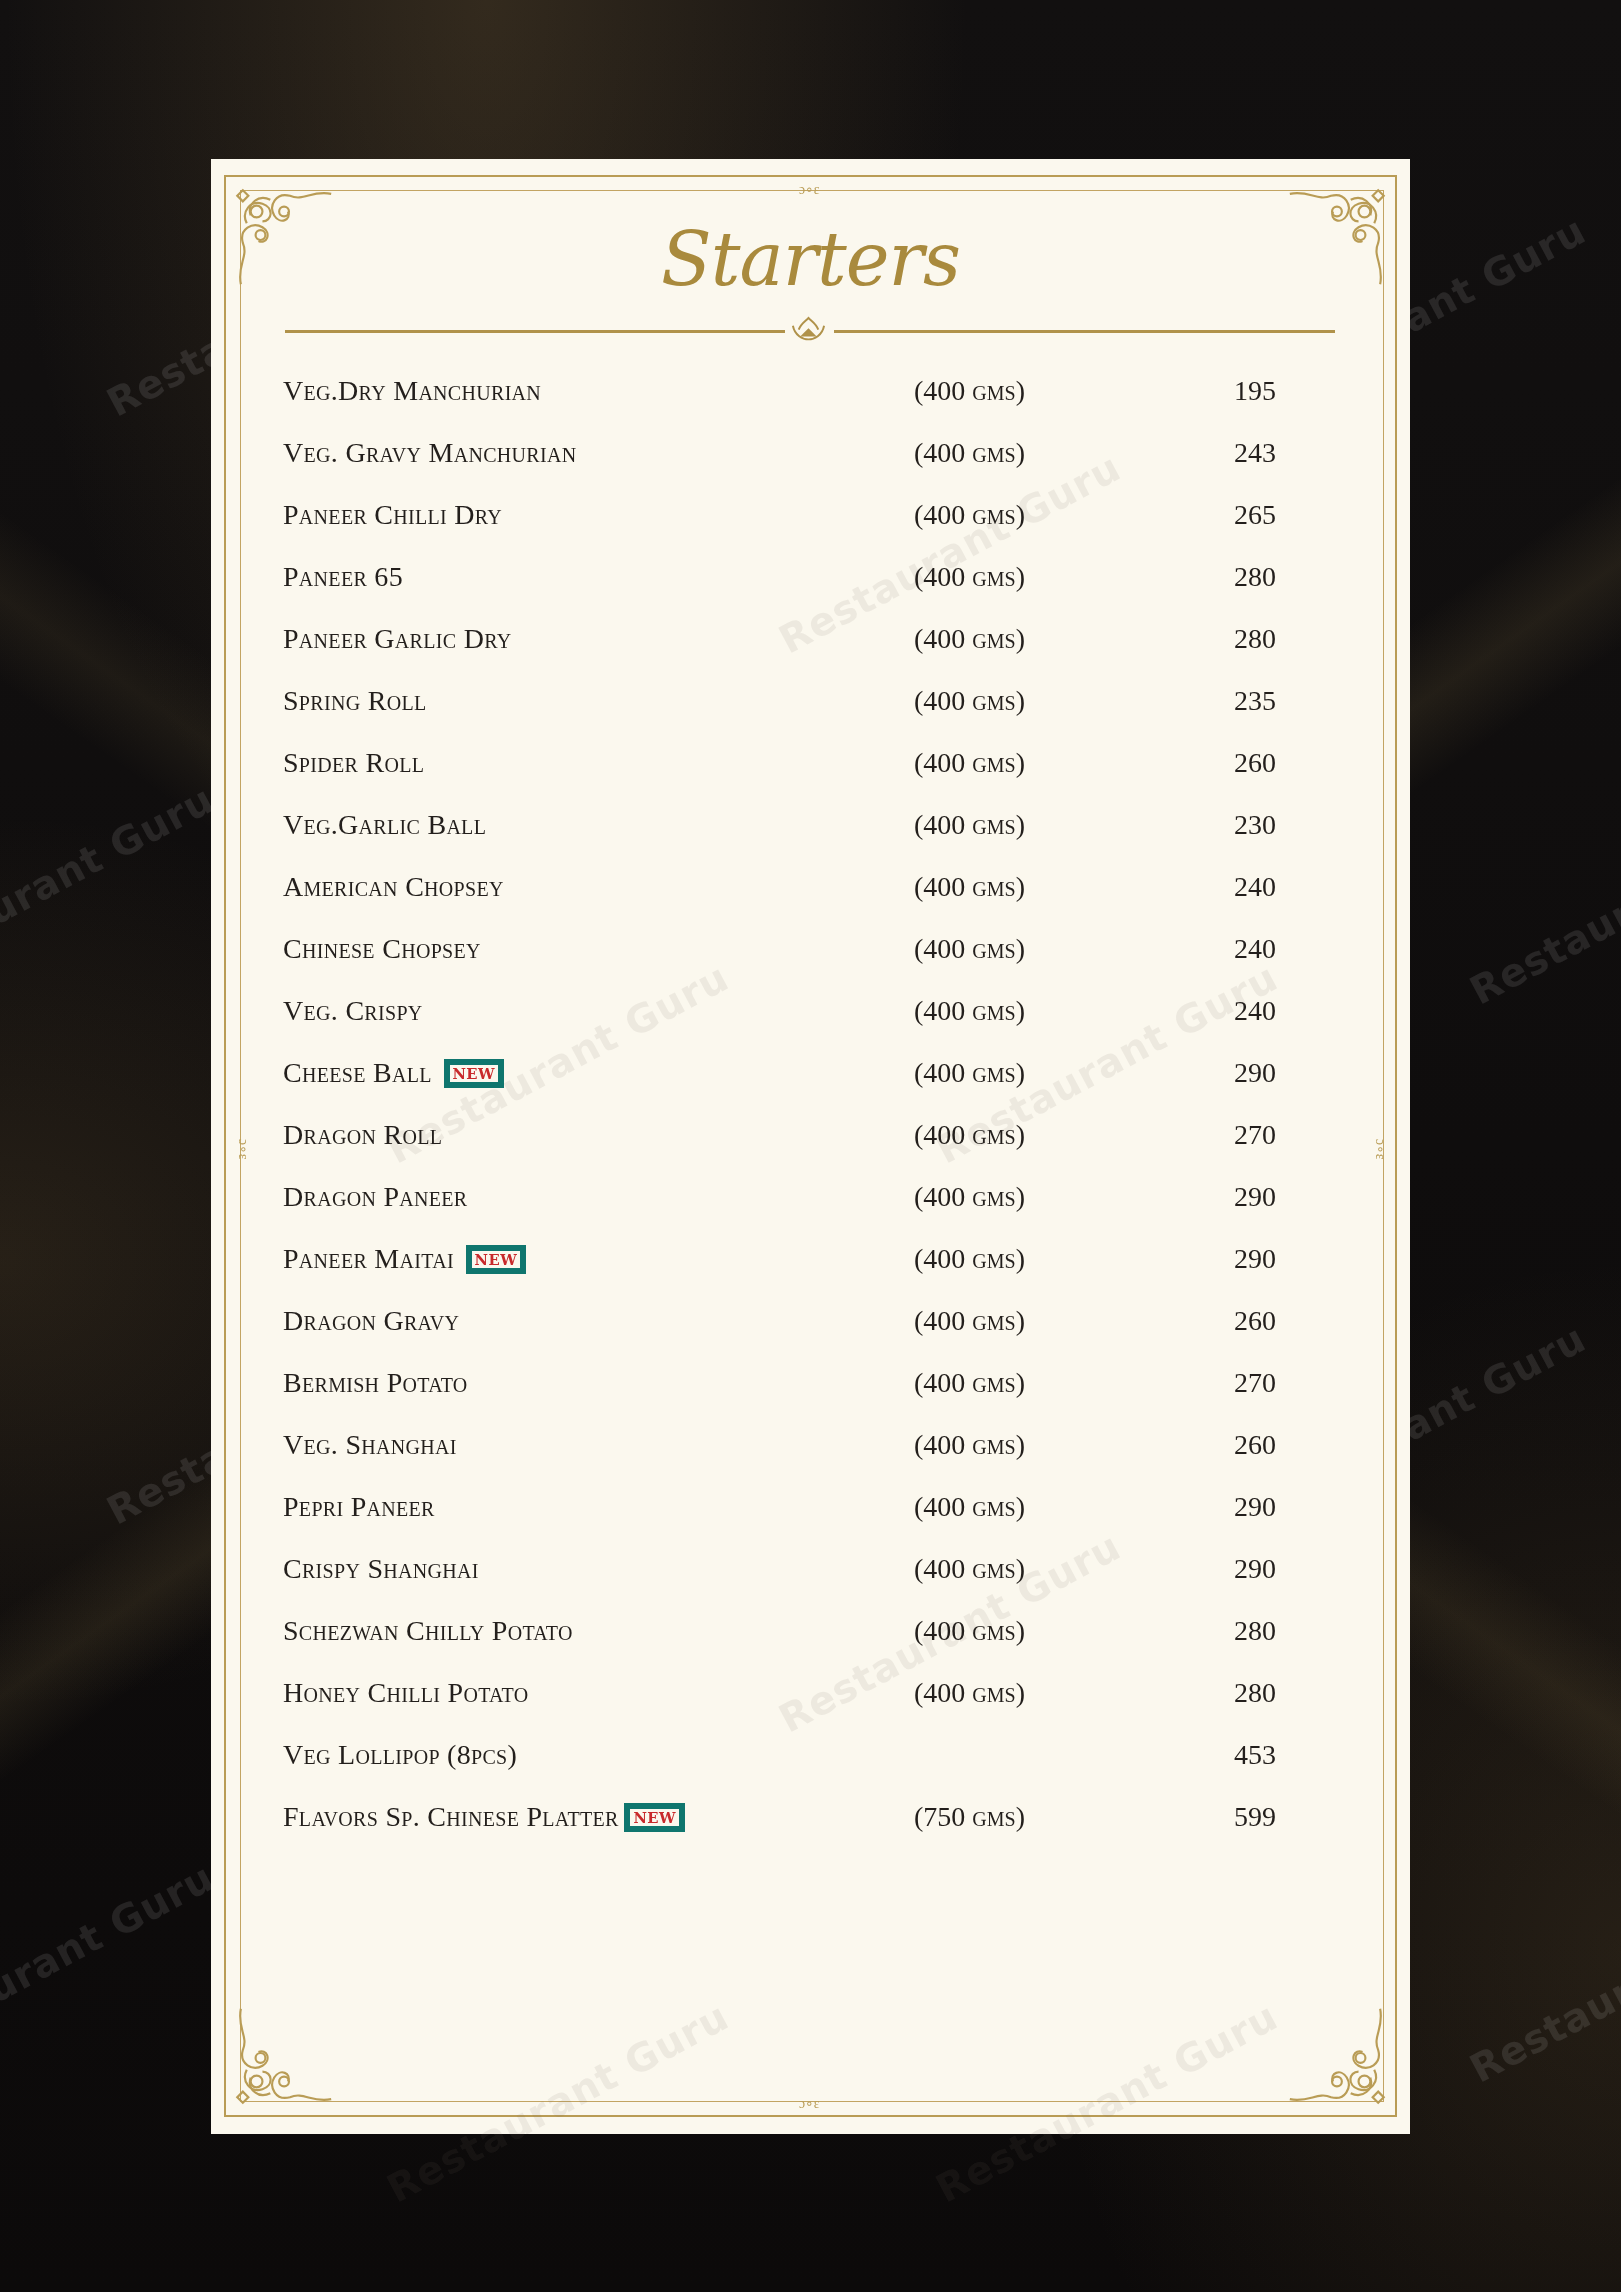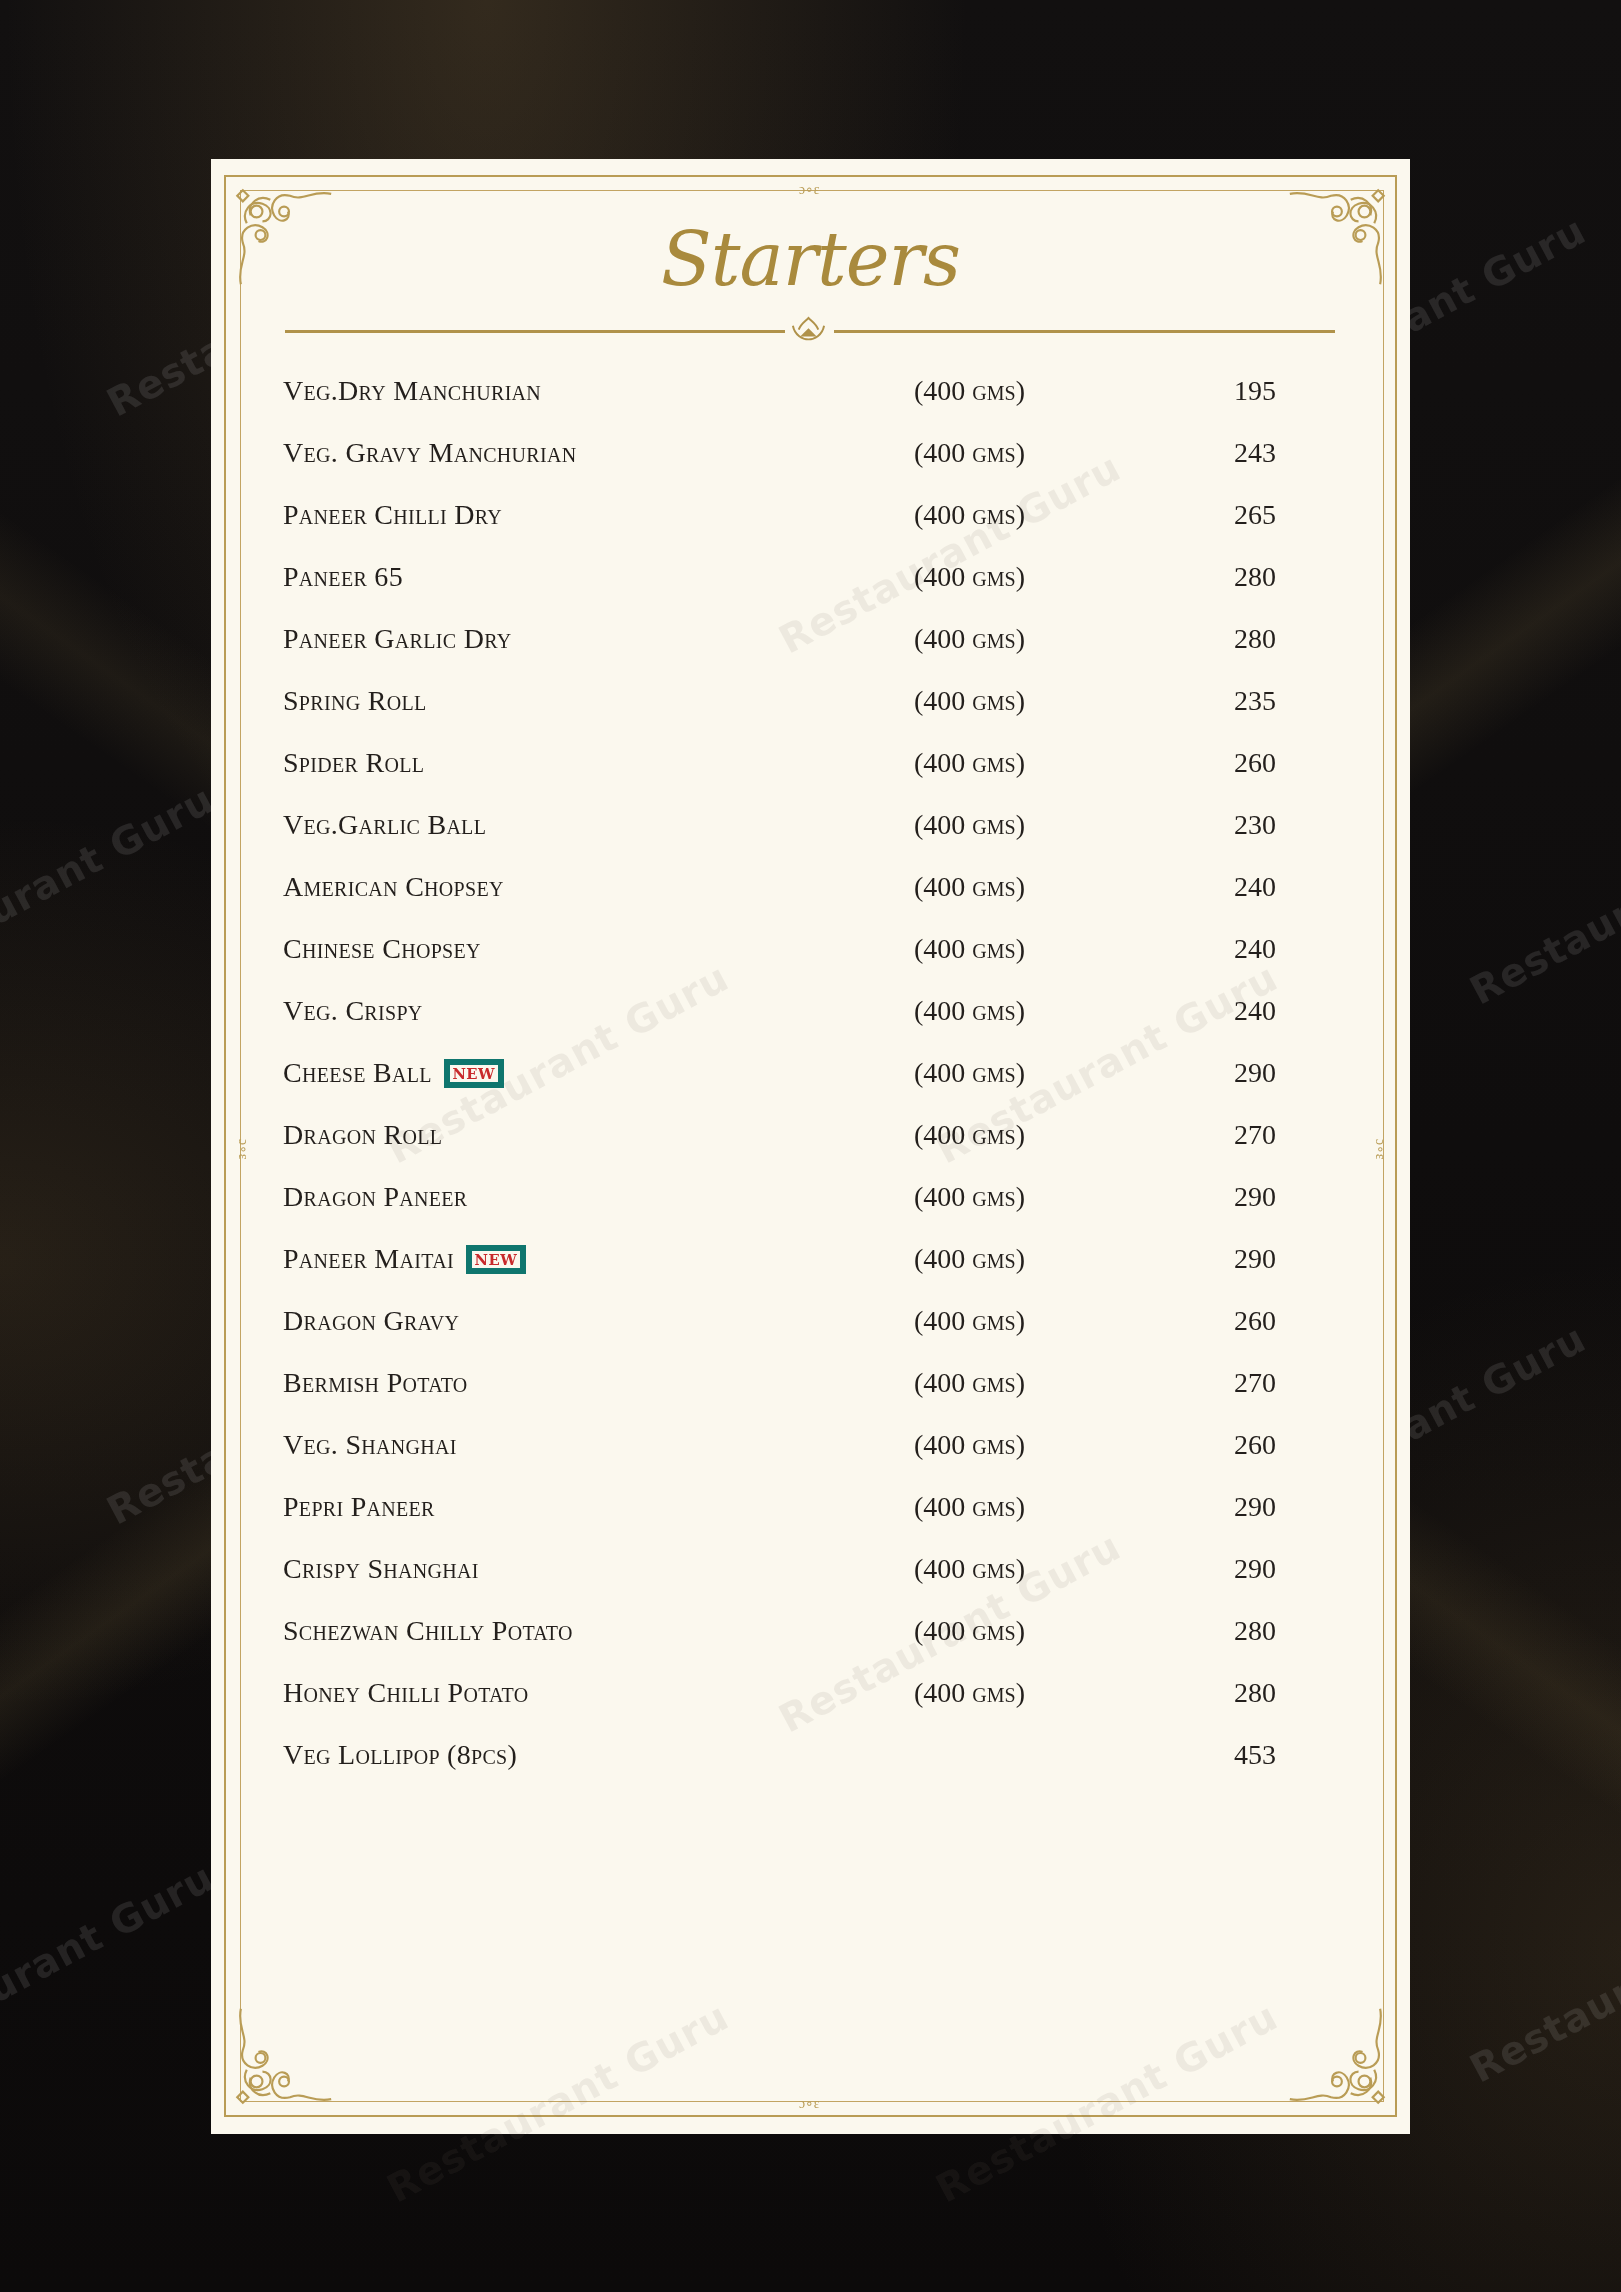--- a/index.html
+++ b/index.html
@@ -258,15 +258,20 @@
     <div class="row">
         <span class="name"><b style="font-weight:normal">Honey Chilli Potato</b></span>
         <span class="weight">(400 gms)</span>
         <span class="price">280</span>
       </div>
     <div class="row">
         <span class="name"><b style="font-weight:normal">Veg Lollipop (8pcs)</b></span>
         <span class="weight"></span>
         <span class="price">453</span>
       </div>
+    <div class="row">
+        <span class="name"><b style="font-weight:normal">Flavors Sp. Chinese Platter</b><i class="badge" style="font-style:normal;margin-left:5.9px">NEW</i></span>
+        <span class="weight">(750 gms)</span>
+        <span class="price">599</span>
+      </div>
   </div>
 </div>
 
 
 </body></html>

